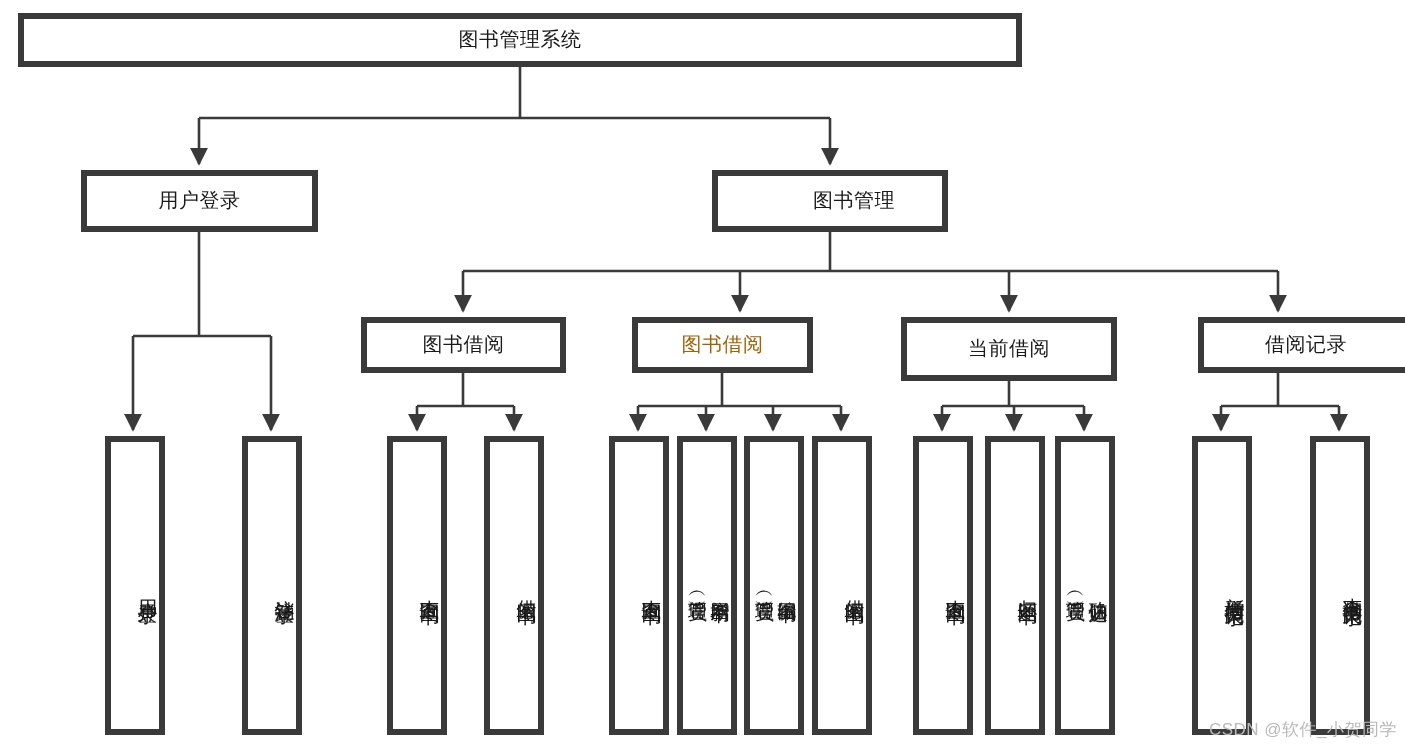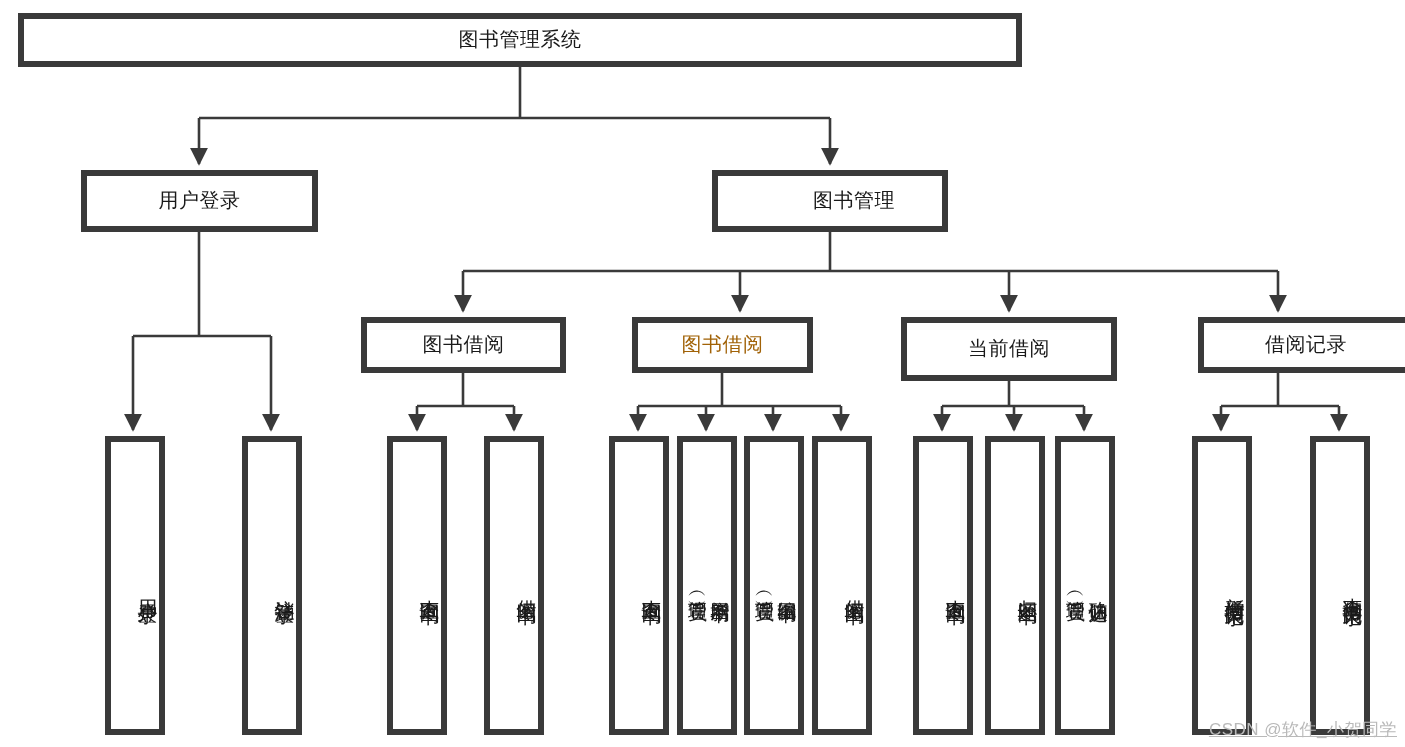--- a/index.html
+++ b/index.html
@@ -185,14 +185,14 @@
     <span class="node-label">确认归还
 （管理员）</span>
   </div>
   <div class="node vertical" id="node-leaf-11" style="left: 1192px; top: 436px; width: 60px; height: 299px; border-color: rgb(58, 58, 58); color: rgb(26, 26, 26);">
     <span class="node-label">新增借阅记录</span>
   </div>
   <div class="node vertical" id="node-leaf-12" style="left: 1310px; top: 436px; width: 60px; height: 299px; border-color: rgb(58, 58, 58); color: rgb(26, 26, 26);">
     <span class="node-label">查询借阅记录</span>
   </div>
 
-  <div id="watermark" style="color: rgb(185, 185, 185); text-decoration: underline;">CSDN @软件_小贺同学</div>
+  <div id="watermark" style="color: rgb(185, 185, 185);">CSDN @软件_小贺同学</div>
 </div>
 
 </body></html>

